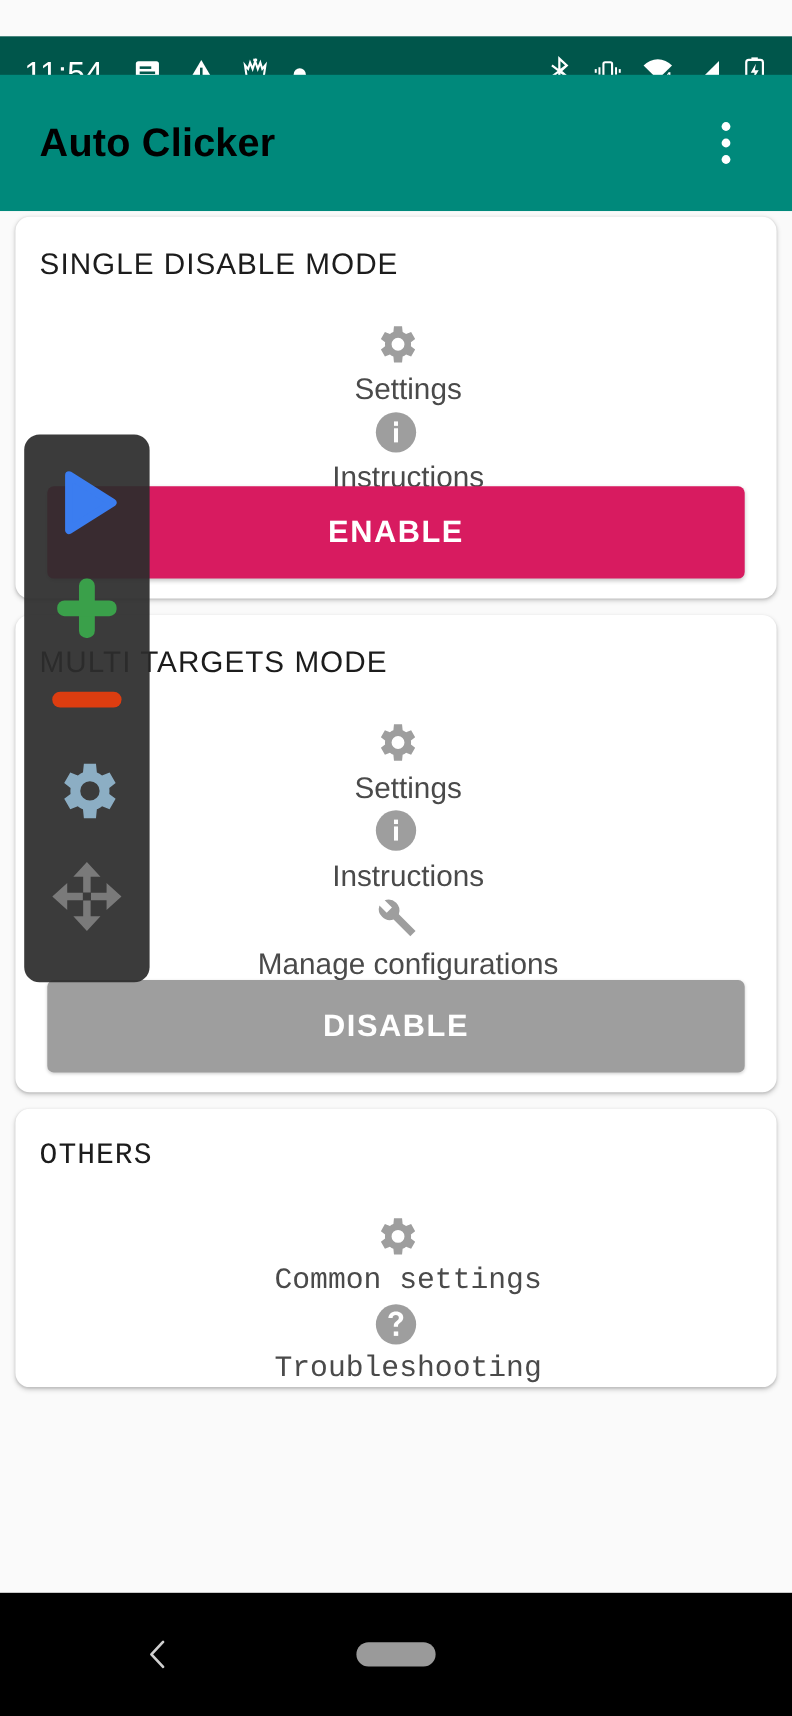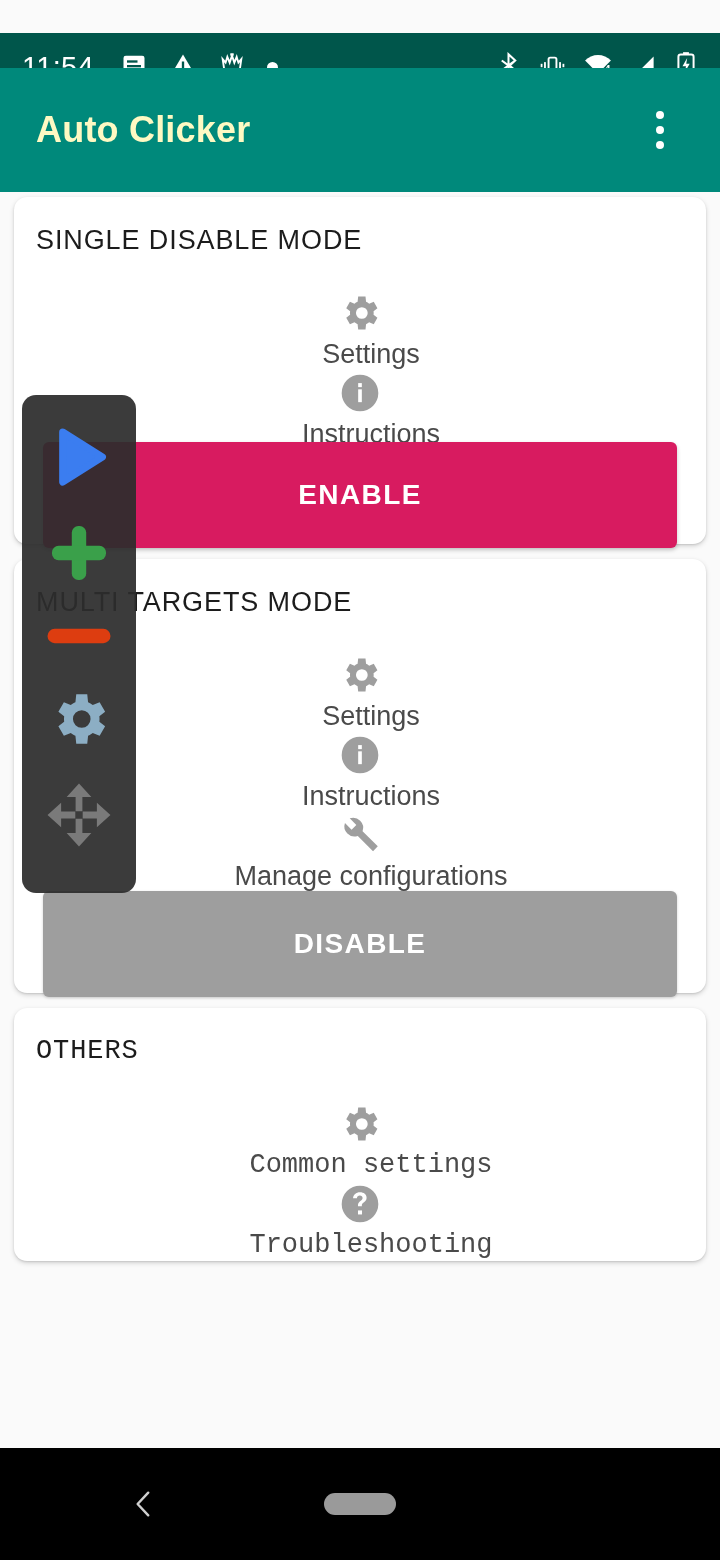--- a/index.html
+++ b/index.html
@@ -21,21 +21,21 @@
   .sb-left-icons { display:flex; align-items:center; gap:21px; margin-left:26px; }
   .sb-right-icons { margin-left:auto; display:flex; align-items:center; gap:17px; }
   .sb-ico { display:block; }
   .sb-dot { width:11px; height:11px; border-radius:50%; background:#fff; }
 
   
   .appbar {
     position:absolute; top:68px; left:0; width:720px; height:124px;
     background:#00897b; display:flex; align-items:center; padding:0 36px;
   }
-  .appbar-title { color:#fef9c3; font-size:36px; font-weight:700; letter-spacing:.2px; }
+  .appbar-title { color:#000000; font-size:36px; font-weight:700; letter-spacing:.2px; }
   .overflow-btn {
     margin-left:auto; width:48px; height:64px;
     display:flex; flex-direction:column; align-items:center; justify-content:center; gap:7px;
   }
   .overflow-btn i { width:8px; height:8px; border-radius:50%; background:#fff; display:block; }
 
   
   .content { position:absolute; top:192px; left:0; width:720px; height:1256px; background:#fafafa; }
   .card {
     position:absolute; left:14px; width:692px;
@@ -51,21 +51,21 @@
     color:#1c1c1c; letter-spacing:.9px; top:28px;
   }
   .list-item {
     position:absolute; left:22px; width:648px; height:62px;
     display:flex; align-items:center;flex-direction:column;
   }
   .li-icon { width:52px; height:52px; display:flex; align-items:center; justify-content:center; flex:0 0 52px; }
   .li-label { margin-left:22px; font-size:27px; color:#4a4a4a; font-weight:400; }
 
   .action-btn {
-    position:absolute; left:29px; width:634px; height:106px;
+    position:absolute; left:29px; width:634px; height:84px;
     border:none; border-radius:6px; color:#ffffff;
     font-family:"Liberation Sans", sans-serif;
     font-size:28px; font-weight:700; letter-spacing:1.4px;
     display:flex; align-items:center; justify-content:center;
     box-shadow:0 2px 4px rgba(0,0,0,.22);
   }
   #btn-enable  { background:#d81b60; top:245px; }
   #btn-disable { background:#9e9e9e; top:332px; box-shadow:0 1px 3px rgba(0,0,0,.18); }
 
   

